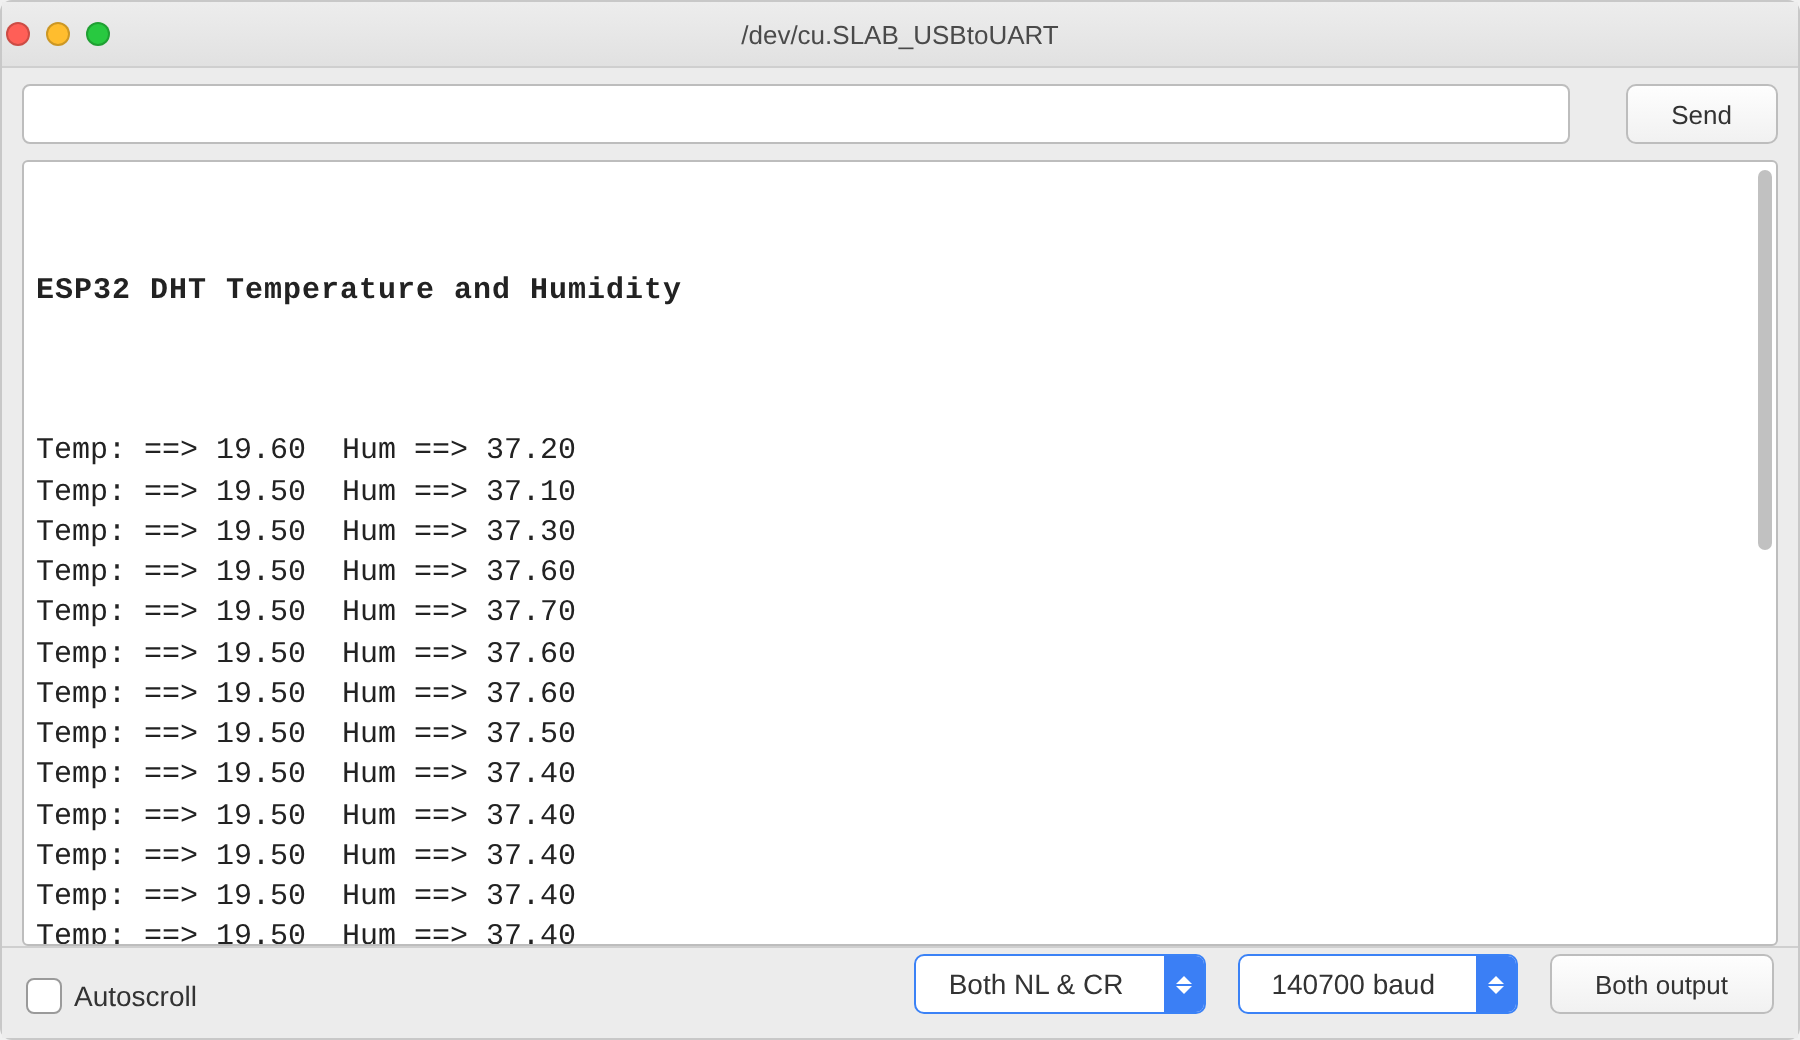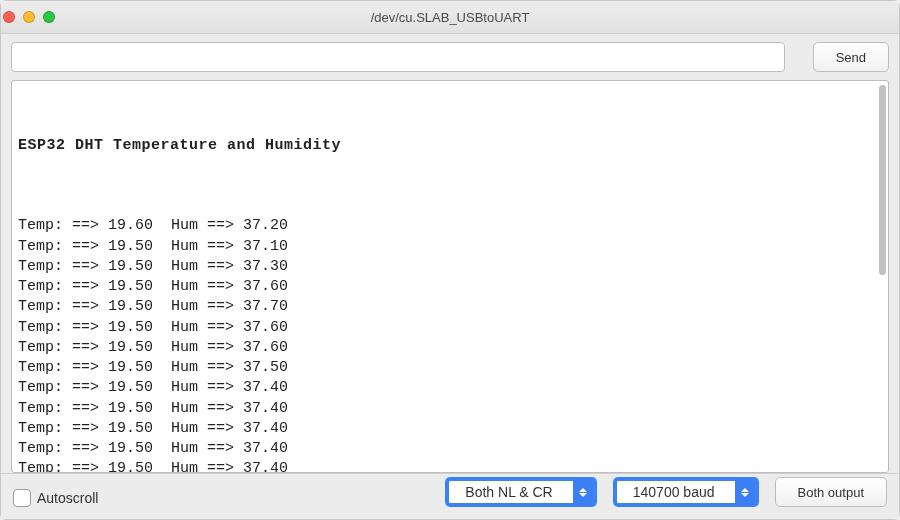--- a/index.html
+++ b/index.html
@@ -134,21 +134,21 @@
     align-items:center;
     font-size:14px;
     color:#333;
     cursor:pointer;
   }
   .spacer { flex:1; }
   .select {
     display:flex;
     align-items:center;
     background:#fff;
-    border:4px solid #3b82f6;
+    border:1px solid #3b82f6;
     border-radius:5px;
     height:30px;
     font-size:14px;
     color:#333;
     cursor:pointer;
   }
   .select .label {
     padding:0 16px;
   }
   .select .arrows {

